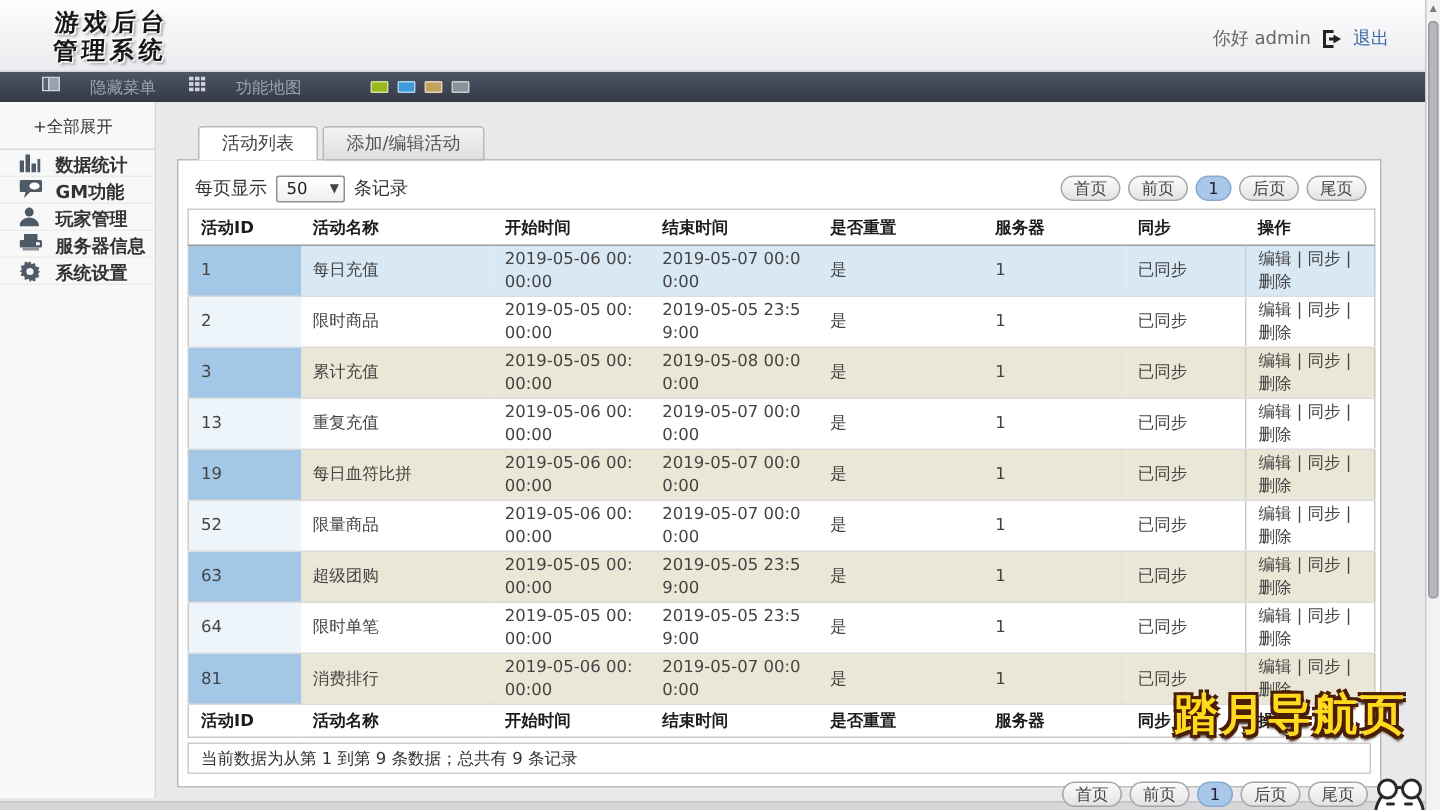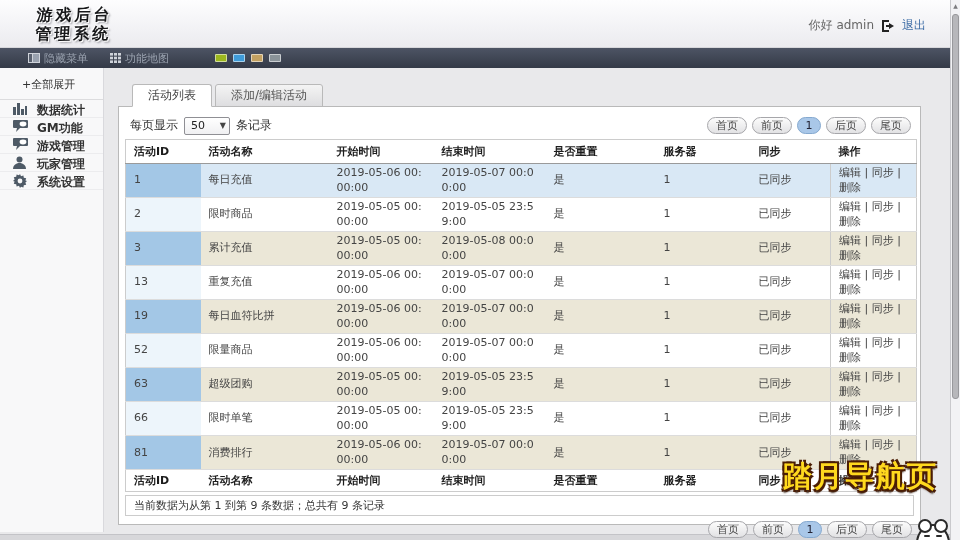--- a/index.html
+++ b/index.html
@@ -17,21 +17,21 @@
   .user-area { position:absolute; right:24px; top:17px; display:flex; align-items:center; gap:7px;
     font-size:12px; }
   .greeting { color:#666; }
   .logout-link { color:#3b6ba5; text-decoration:none; cursor:pointer; }
   .exit-icon svg { display:block; }
 
   
   .dark-toolbar { position:absolute; left:0; top:48px; width:950px; height:20px;
     background:linear-gradient(#4d5464,#343a47); display:flex; align-items:center;
     padding-left:28px; font-size:11px; color:#9aa2af; }
-  .tb-item { display:flex; align-items:flex-end; gap:4px; margin-right:22px; cursor:pointer; }
+  .tb-item { display:flex; align-items:flex-start; gap:20px; margin-right:22px; cursor:pointer; }
   .swatches { display:flex; gap:6px; margin-left:24px; }
   .swatch { width:12px; height:8px; border:1px solid rgba(255,255,255,.55); border-radius:1px; cursor:pointer; }
 
   
   .sidebar { position:absolute; left:0; top:68px; width:104px; height:464px;
     background:#f8f8f9; border-right:1px solid #d9d9dd; }
   .expand-all { display:block; padding:9px 4px 7px 22px; font-size:11px; color:#333;
     border-bottom:1px solid #dcdcde; cursor:pointer; }
   .side-item { display:flex; align-items:flex-start; gap:9px; padding:2px 4px 2px 13px; height:18px;
     font-size:12px; font-weight:bold; color:#333; border-bottom:1px solid #ececee; cursor:pointer; }
@@ -189,35 +189,37 @@
           <span class="icon">
             <svg width="15" height="12" viewBox="0 0 15 12">
               <path d="M1 0h13a1 1 0 0 1 1 1v6a1 1 0 0 1-1 1H7l-4 4 1-4H1a1 1 0 0 1-1-1V1a1 1 0 0 1 1-1z" fill="#4e5a66"></path>
               <ellipse cx="10" cy="4" rx="3.4" ry="2.4" fill="#fff"></ellipse>
             </svg>
           </span>
           <span>GM功能</span>
         </div>
         <div class="side-item">
           <span class="icon">
-            <svg width="15" height="12" viewBox="0 0 15 12">
-              <path d="M1 0h13a1 1 0 0 1 1 1v6a1 1 0 0 1-1 1H7l-4 4 1-4H1a1 1 0 0 1-1-1V1a1 1 0 0 1 1-1z" fill="#4e5a66"></path>
-              <ellipse cx="10" cy="4" rx="3.4" ry="2.4" fill="#fff"></ellipse>
-            </svg>
-          </span>
-          <span>游戏管理</span>
-        </div>
-        <div class="side-item">
-          <span class="icon">
             <svg width="13" height="13" viewBox="0 0 13 13">
               <circle cx="6.5" cy="3.4" r="3" fill="#4e5a66"></circle>
               <path d="M0 13c0-3.6 2.9-6 6.5-6s6.5 2.4 6.5 6z" fill="#4e5a66"></path>
             </svg>
           </span>
           <span>玩家管理</span>
+        </div>
+        <div class="side-item">
+          <span class="icon">
+            <svg width="15" height="12" viewBox="0 0 15 12">
+              <rect x="3" y="0" width="9" height="4" fill="#4e5a66"></rect>
+              <rect x="0" y="4" width="15" height="5" rx="1" fill="#4e5a66"></rect>
+              <rect x="2" y="9" width="11" height="2" fill="#8a949e"></rect>
+              <rect x="11" y="5.5" width="2.5" height="2" fill="#fff"></rect>
+            </svg>
+          </span>
+          <span>服务器信息</span>
         </div>
         <div class="side-item">
           <span class="icon">
             <svg width="14" height="14" viewBox="0 0 14 14">
               <path d="M7 0l1 2.2 2.4-.8.4 2.4 2.4.4-.8 2.4L14 7l-1.6 1.4.8 2.4-2.4.4-.4 2.4-2.4-.8L7 14l-1-2.2-2.4.8-.4-2.4-2.4-.4.8-2.4L0 7l1.6-1.4-.8-2.4 2.4-.4.4-2.4 2.4.8z" fill="#4e5a66"></path>
               <circle cx="7" cy="7" r="2.4" fill="#f8f8f9"></circle>
             </svg>
           </span>
           <span>系统设置</span>
         </div>
@@ -337,21 +339,21 @@
             <td class="id-cell">63</td>
             <td>超级团购</td>
             <td>2019-05-05 00:00:00</td>
             <td>2019-05-05 23:59:00</td>
             <td>是</td>
             <td>1</td>
             <td>已同步</td>
             <td class="ops"><a class="op-link">编辑</a> | <a class="op-link">同步</a> | <a class="op-link">删除</a></td>
           </tr>
           <tr class="row-plain">
-            <td class="id-cell">66</td>
+            <td class="id-cell">64</td>
             <td>限时单笔</td>
             <td>2019-05-05 00:00:00</td>
             <td>2019-05-05 23:59:00</td>
             <td>是</td>
             <td>1</td>
             <td>已同步</td>
             <td class="ops"><a class="op-link">编辑</a> | <a class="op-link">同步</a> | <a class="op-link">删除</a></td>
           </tr>
           <tr class="row-alt">
             <td class="id-cell">81</td>

